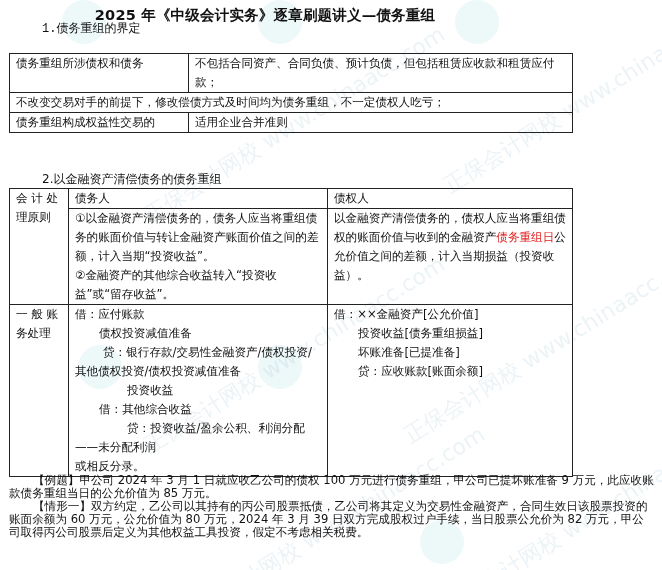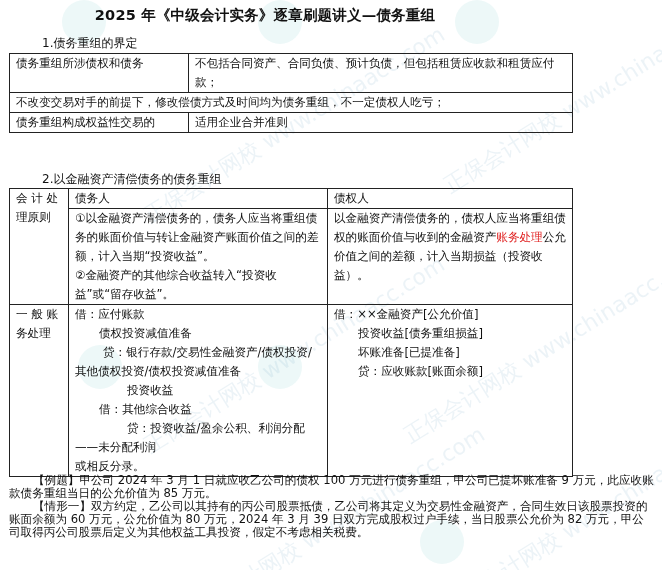--- a/index.html
+++ b/index.html
@@ -34,21 +34,21 @@
   <div class="wmc" style="left:420px;top:520px;"></div>
   <div class="wm" style="left:120px;top:110px;">正保会计网校 www.chinaacc.com</div>
   <div class="wm" style="left:420px;top:80px;">正保会计网校 www.chinaacc.com</div>
   <div class="wm" style="left:120px;top:340px;">正保会计网校 www.chinaacc.com</div>
   <div class="wm" style="left:380px;top:330px;">正保会计网校 www.chinaacc.com</div>
   <div class="wm" style="left:160px;top:510px;">正保会计网校 www.chinaacc.com</div>
   <div class="wm" style="left:420px;top:500px;">正保会计网校 www.chinaacc.com</div>
 
   <div class="title">2025 年《中级会计实务》逐章刷题讲义—债务重组</div>
 
-  <div class="section-head" style="left:42px;top:35px;">1.债务重组的界定</div>
+  <div class="section-head" style="left:42px;top:20px;font-family:Liberation Mono, monospace;">1.债务重组的界定</div>
 
   <table class="t1">
     <colgroup>
         <col style="width:179px">
         <col style="width:384px">
       </colgroup>
     <tbody>
         <tr>
       <td>债务重组所涉债权和债务</td>
       <td>不包括合同资产、合同负债、预计负债，但包括租赁应收款和租赁应付款；</td>
@@ -75,21 +75,21 @@
         <tr>
       <td rowspan="2">会 计 处理原则</td>
       <td>债务人</td>
       <td>债权人</td>
     </tr>
     <tr style="height:96px;">
       <td>
         <div>①以金融资产清偿债务的，债务人应当将重组债务的账面价值与转让金融资产账面价值之间的差额，计入当期“投资收益”。</div>
         <div>②金融资产的其他综合收益转入“投资收益”或“留存收益”。</div>
       </td>
-      <td><span>以金融资产清偿债务的，债权人应当将重组债权的账面价值与收到的金融资产</span><span class="red">账务处理</span><span>公允价值之间的差额，计入当期损益（投资收益）。</span></td>
+      <td><span>以金融资产清偿债务的，债权人应当将重组债权的账面价值与收到的金融资产</span><span class="red">债务重组日</span><span>公允价值之间的差额，计入当期损益（投资收益）。</span></td>
     </tr>
     <tr style="height:170px;">
       <td>一 般 账务处理</td>
       <td>
         <div>借：应付账款</div>
         <div class="indent1">债权投资减值准备</div>
         <div style="text-indent:28px;">贷：银行存款/交易性金融资产/债权投资/其他债权投资/债权投资减值准备</div>
         <div class="indent3">投资收益</div>
         <div class="indent1">借：其他综合收益</div>
         <div style="text-indent:52px;">贷：投资收益/盈余公积、利润分配——未分配利润</div>

